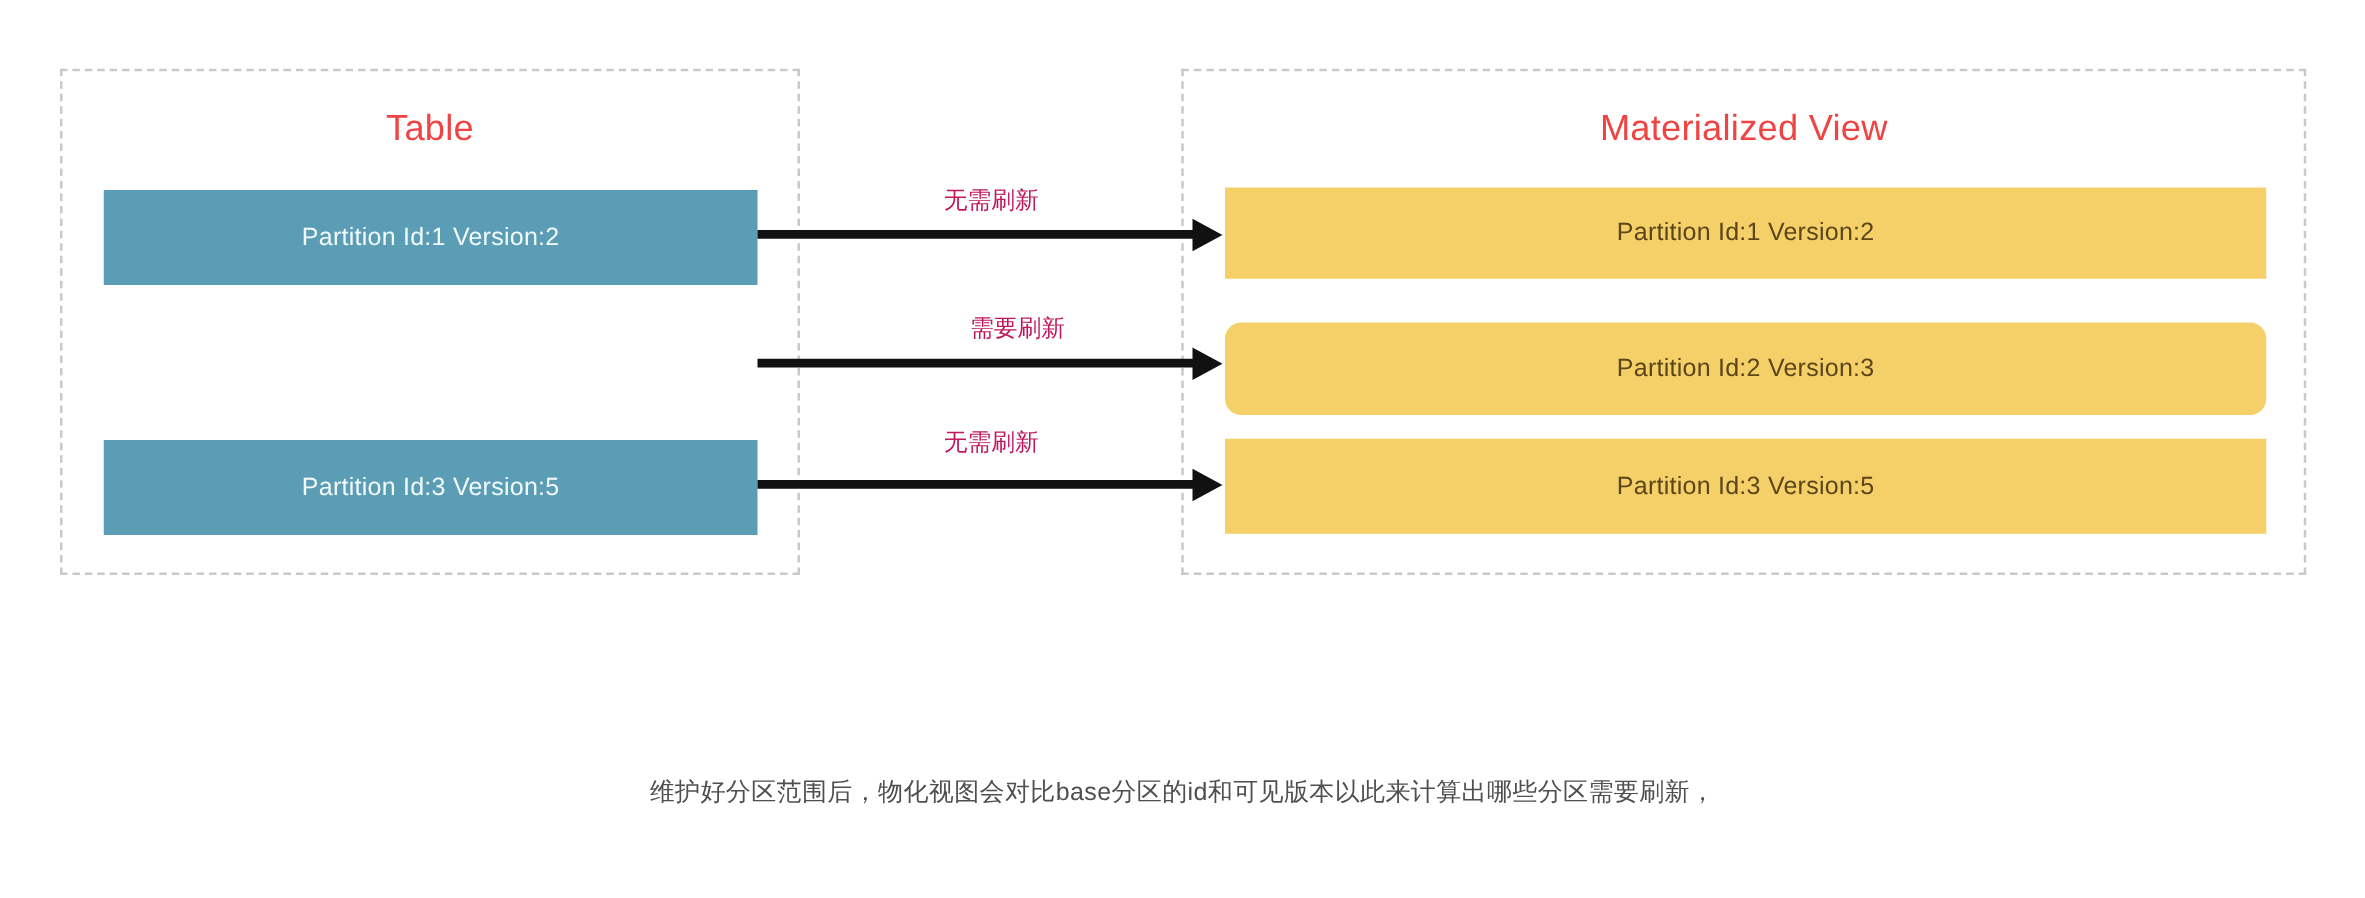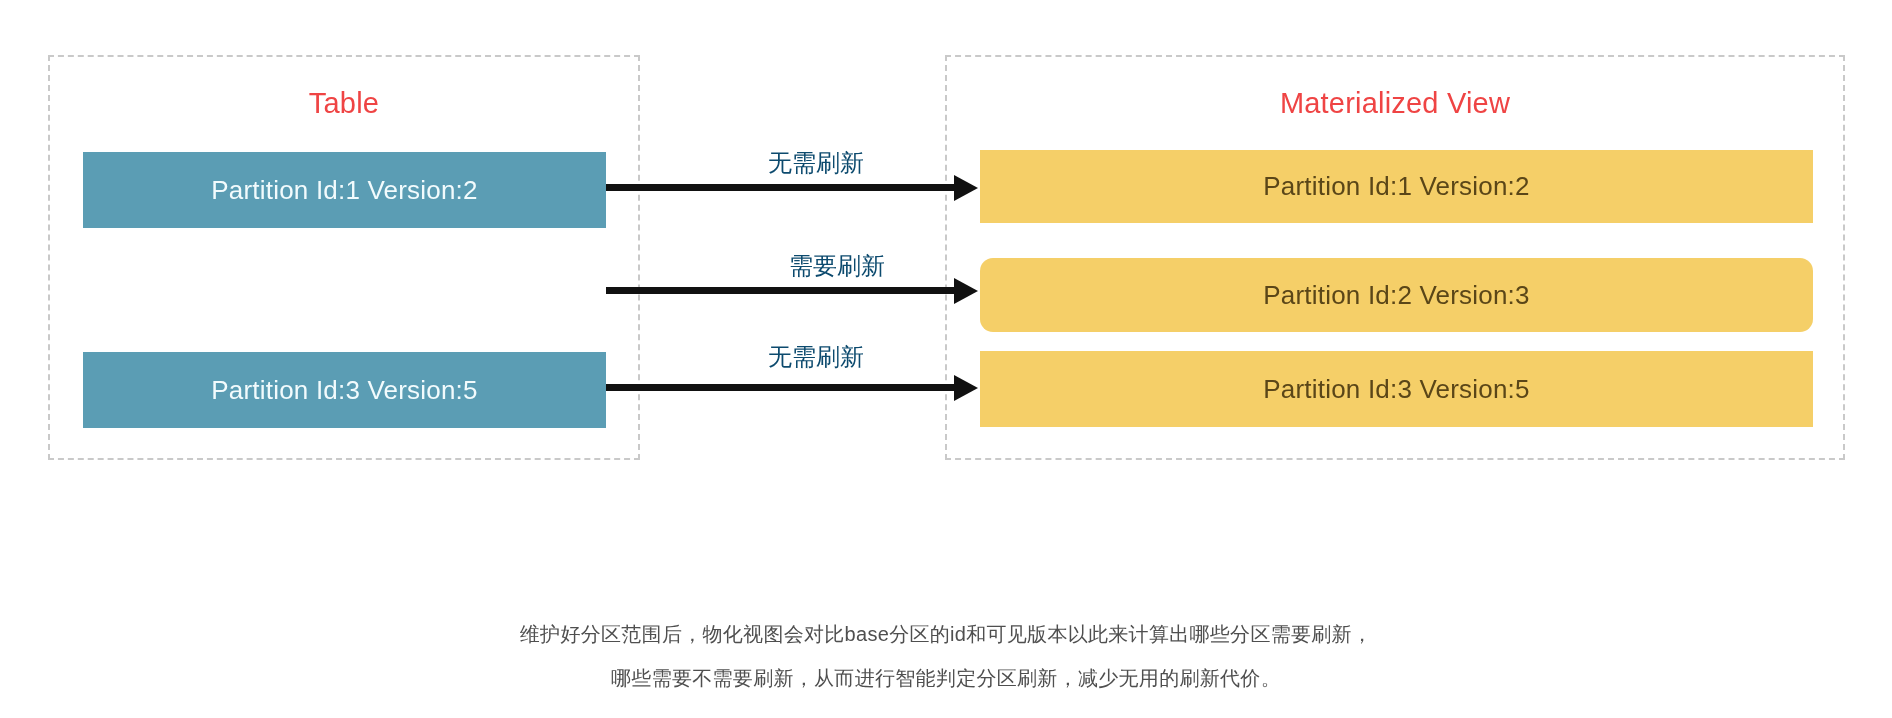--- a/index.html
+++ b/index.html
@@ -46,21 +46,21 @@
     letter-spacing: 0.2px;
     white-space: nowrap;
   }
 
   
   .pbox {
     position: absolute;
     display: flex;
     align-items: center;
     justify-content: center;
-    font-size: 26px;
+    font-size: 20px;
     letter-spacing: 0.2px;
     white-space: nowrap;
     box-sizing: border-box;
     text-align: right;
   }
   .pbox.blue {
     background: #5b9db4;
     color: #f2fbfd;
   }
   .pbox.yellow {
@@ -88,25 +88,24 @@
   .arrow-head {
     position: absolute;
     width: 0;
     height: 0;
     border-top: 13px solid transparent;
     border-bottom: 13px solid transparent;
     border-left: 24px solid #111111;
   }
   .arrow-label {
     position: absolute;
-    font-size: 24px;
-    color: #0c4a6e;
+    font-size: 19px;
+    color: #be185d;
     white-space: nowrap;
     text-align: center;
-    padding-left: 23px;
   }
 
   #arrow-0 .arrow-line { left: 606px; top: 184px; width: 352px; }
   #arrow-0 .arrow-head { left: 954px; top: 175px; }
   #arrow-0 .arrow-label { left: 606px; top: 147px; width: 374px; }
 
   #arrow-1 .arrow-line { left: 606px; top: 287px; width: 352px; }
   #arrow-1 .arrow-head { left: 954px; top: 278px; }
   #arrow-1 .arrow-label { left: 606px; top: 250px; width: 374px; margin-left: 21px; }
 
@@ -171,16 +170,15 @@
   </div>
 
   <div class="arrow-group" id="arrow-2">
     <div class="arrow-label">无需刷新</div>
     <div class="arrow-line"></div>
     <div class="arrow-head"></div>
   </div>
 
   <div id="caption">
     <span class="cap-line">维护好分区范围后，物化视图会对比base分区的id和可见版本以此来计算出哪些分区需要刷新，</span>
-    <span class="cap-line">哪些需要不需要刷新，从而进行智能判定分区刷新，减少无用的刷新代价。</span>
   </div>
 
 </div>
 
 </body></html>

